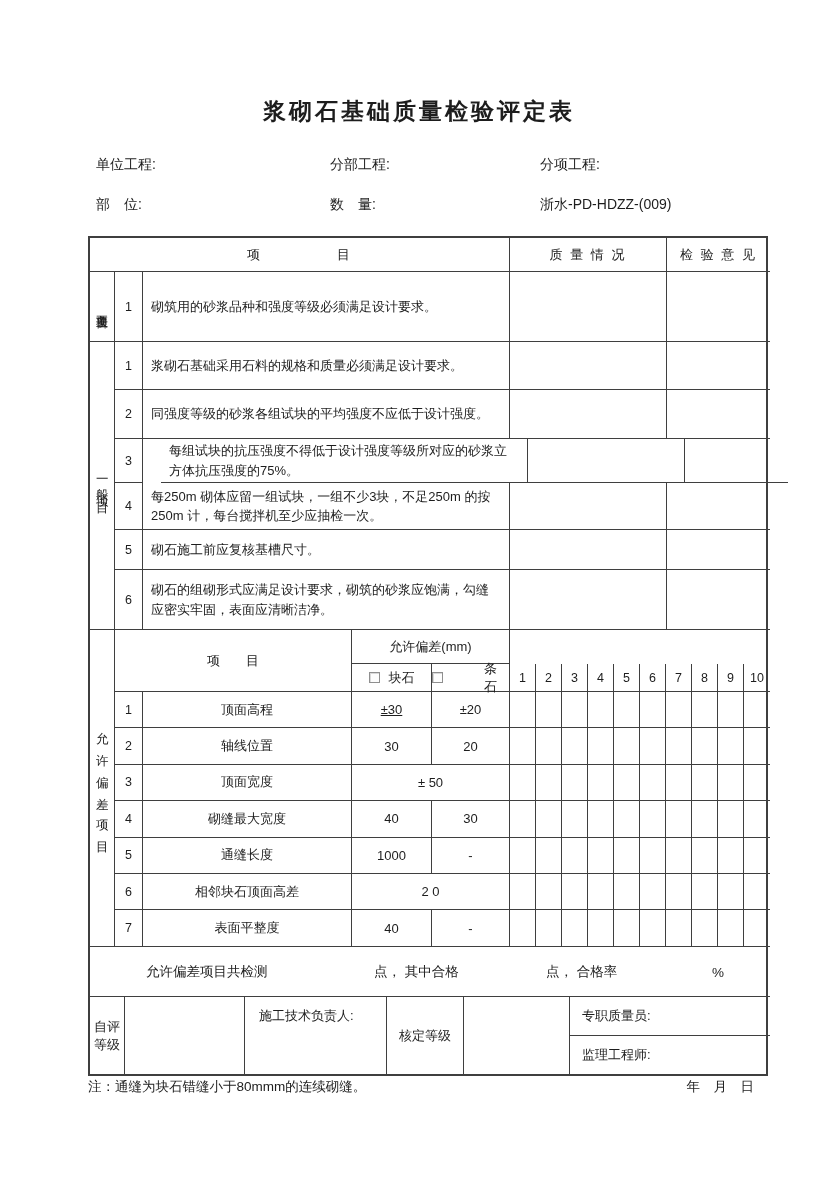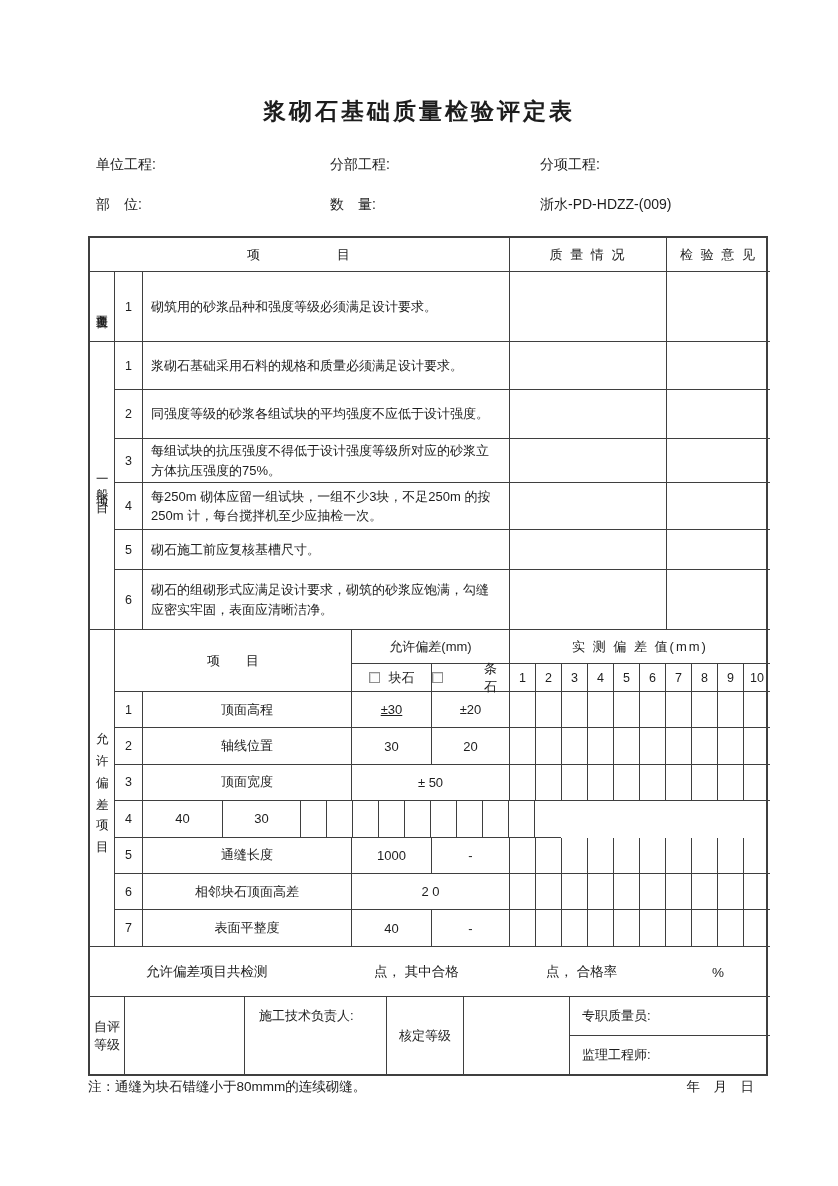--- a/index.html
+++ b/index.html
@@ -85,21 +85,21 @@
           <div class="c nbr" style="width:103px;"></div>
         </div>
         <div class="row" style="height:49px;">
           <div class="c num-cell" style="width:28px;">2</div>
           <div class="c txt" style="width:367px;">同强度等级的砂浆各组试块的平均强度不应低于设计强度。</div>
           <div class="c" style="width:157px;"></div>
           <div class="c nbr" style="width:103px;"></div>
         </div>
         <div class="row" style="height:44px;">
           <div class="c num-cell" style="width:28px;">3</div>
-          <div class="c txt" style="width:367px;">每组试块的抗压强度不得低于设计强度等级所对应的砂浆立方体抗压强度的75%。</div>
+          <div class="c txt" style="width:367px;margin-left:18px;">每组试块的抗压强度不得低于设计强度等级所对应的砂浆立方体抗压强度的75%。</div>
           <div class="c" style="width:157px;"></div>
           <div class="c nbr" style="width:103px;"></div>
         </div>
         <div class="row" style="height:47px;">
           <div class="c num-cell" style="width:28px;">4</div>
           <div class="c txt" style="width:367px;">每250m  砌体应留一组试块，一组不少3块，不足250m 的按250m  计，每台搅拌机至少应抽检一次。</div>
           <div class="c" style="width:157px;"></div>
           <div class="c nbr" style="width:103px;"></div>
         </div>
         <div class="row" style="height:40px;">
@@ -121,21 +121,20 @@
       <div class="c" style="width:25px;height:317px;">
         <span class="vtext" style="font-size:12.5px;letter-spacing:22px;">允许偏差项目</span>
       </div>
       <div style="width:655px;">
 
         <div class="row" style="height:62px;">
           <div class="c" style="width:237px;height:62px;">项　　目</div>
           <div style="width:418px;">
             <div class="row" style="height:34px;">
               <div class="c" style="width:158px;">允许偏差(mm)</div>
-              <div class="c head-cell nbr" style="width:260px;">实 测 偏 差 值(mm)</div>
             </div>
             <div class="row" style="height:28px;">
               <div class="c" style="width:80px;">
                 <span class="checkbox"></span>
                 <span>块石</span>
               </div>
               <div class="c" style="width:78px;gap:32px;">
                 <span class="checkbox"></span>
                 <span>条石</span>
               </div>
@@ -198,20 +197,21 @@
             <i class="c" style="width:26px;"></i>
             <i class="c" style="width:26px;"></i>
             <i class="c" style="width:26px;"></i>
             <i class="c" style="width:26px;"></i>
             <i class="c" style="width:26px;"></i>
             <i class="c nbr" style="width:26px;"></i>
         </div>
 
         <div class="row" style="height:36.4px;">
           <div class="c num-cell" style="width:28px;">4</div>
+          <div class="c" style="width:209px;">砌缝最大宽度</div>
           <div class="c" style="width:80px;">40</div>
           <div class="c" style="width:78px;">30</div>
           <i class="c" style="width:26px;"></i>
             <i class="c" style="width:26px;"></i>
             <i class="c" style="width:26px;"></i>
             <i class="c" style="width:26px;"></i>
             <i class="c" style="width:26px;"></i>
             <i class="c" style="width:26px;"></i>
             <i class="c" style="width:26px;"></i>
             <i class="c" style="width:26px;"></i>

